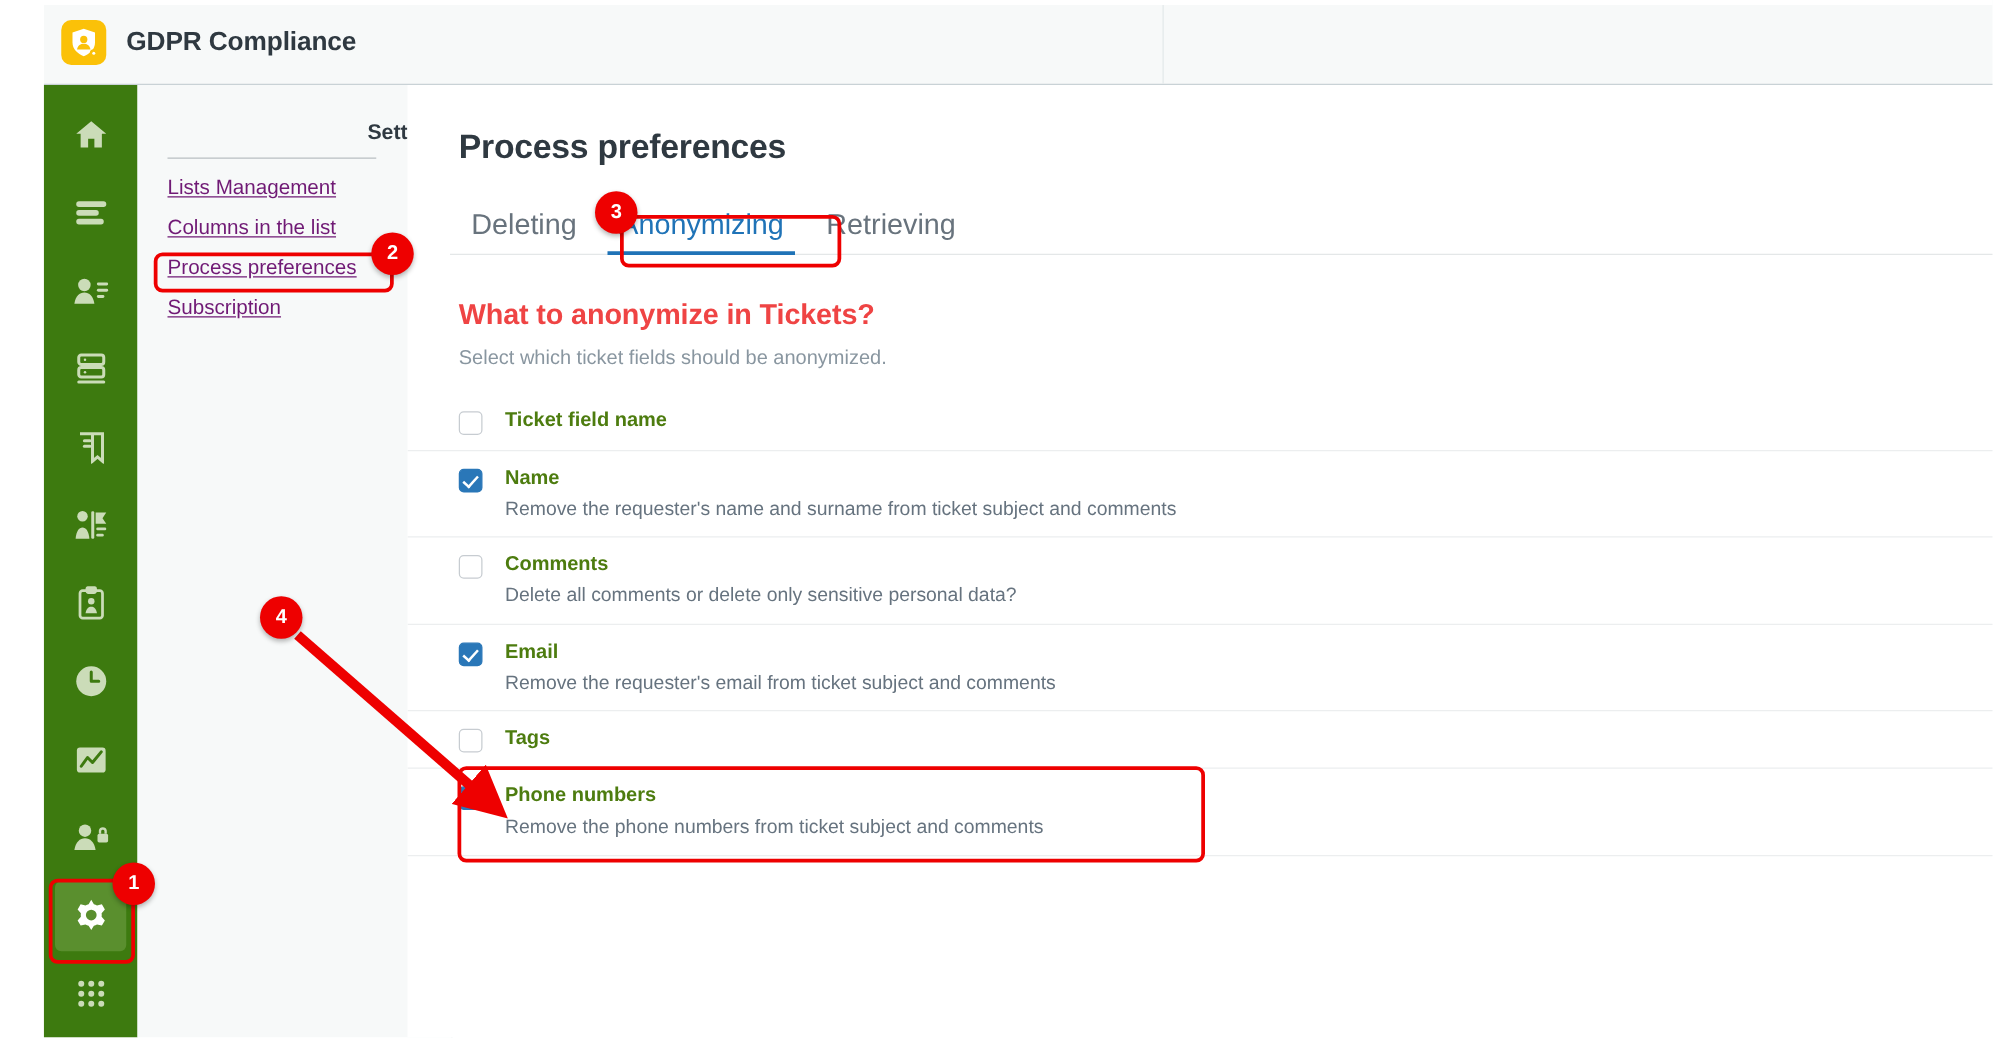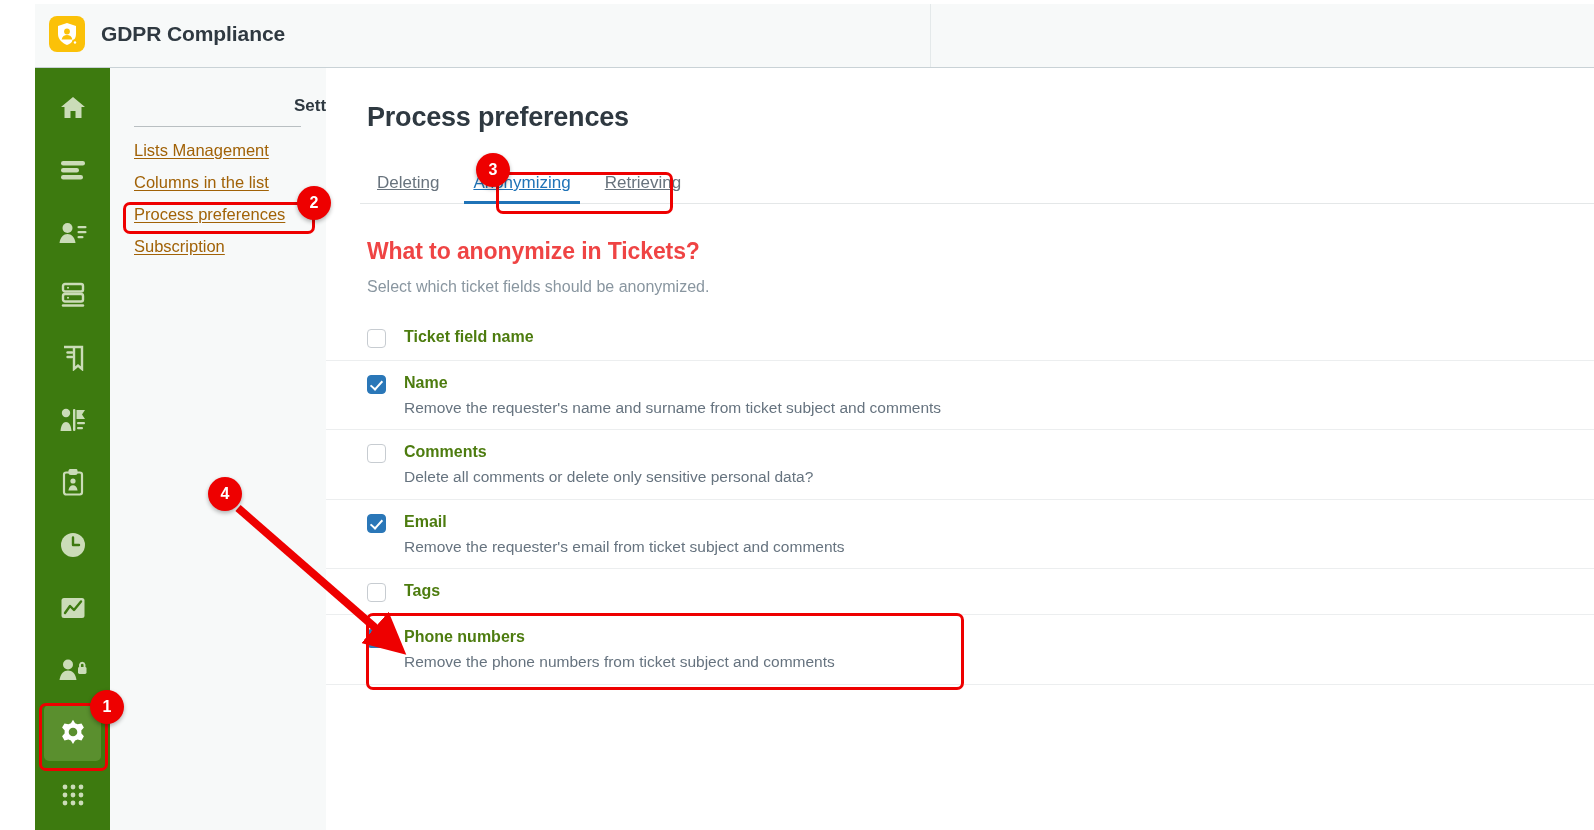--- a/index.html
+++ b/index.html
@@ -66,21 +66,21 @@
     text-align: right;
   }
   .settings-title {
     font-size: 17px; font-weight: 600; color: #2f3941;
     padding-bottom: 10px;
   }
   .settings-rule {
     width: 167px; height: 1px; background: #b9bfc2; margin-bottom: 14px;
   }
   .settings-link {
-    display: block; font-size: 16.5px; color: #a16207;
+    display: block; font-size: 16.5px; color: #701a75;
     text-decoration: underline; text-underline-offset: 2px;
     margin-bottom: 13px; cursor: pointer; width: max-content;
   }
 
   
   .main {
     position: absolute; left: 291px; top: 68px;
     width: 1303px; height: 762px;
     background: #ffffff; overflow: hidden;
   }
@@ -89,23 +89,23 @@
     font-size: 27px; font-weight: 600; color: #2f3941;
     letter-spacing: -0.2px;
   }
   .tabs {
     margin: 26px 0 0 34px;
     display: flex; align-items: flex-end;
     border-bottom: 1px solid #e4e7e8;
     width: 1269px; height: 45px;
   }
   .tab {
-    font-size: 17px; color: #68737d;
+    font-size: 23px; color: #68737d;
     padding: 0 17px 12px 17px; cursor: pointer;
-    position: relative; line-height: 1; text-decoration: underline;
+    position: relative; line-height: 1;
   }
   .tab.active { color: #1f73b7; }
   .tab.active::after {
     content: ""; position: absolute; left: 8px; right: 8px; bottom: -1px;
     height: 3px; background: #1f73b7;
   }
 
   .section-heading {
     margin: 34px 0 0 41px;
     font-size: 23px; font-weight: 600; color: #ef4444;

